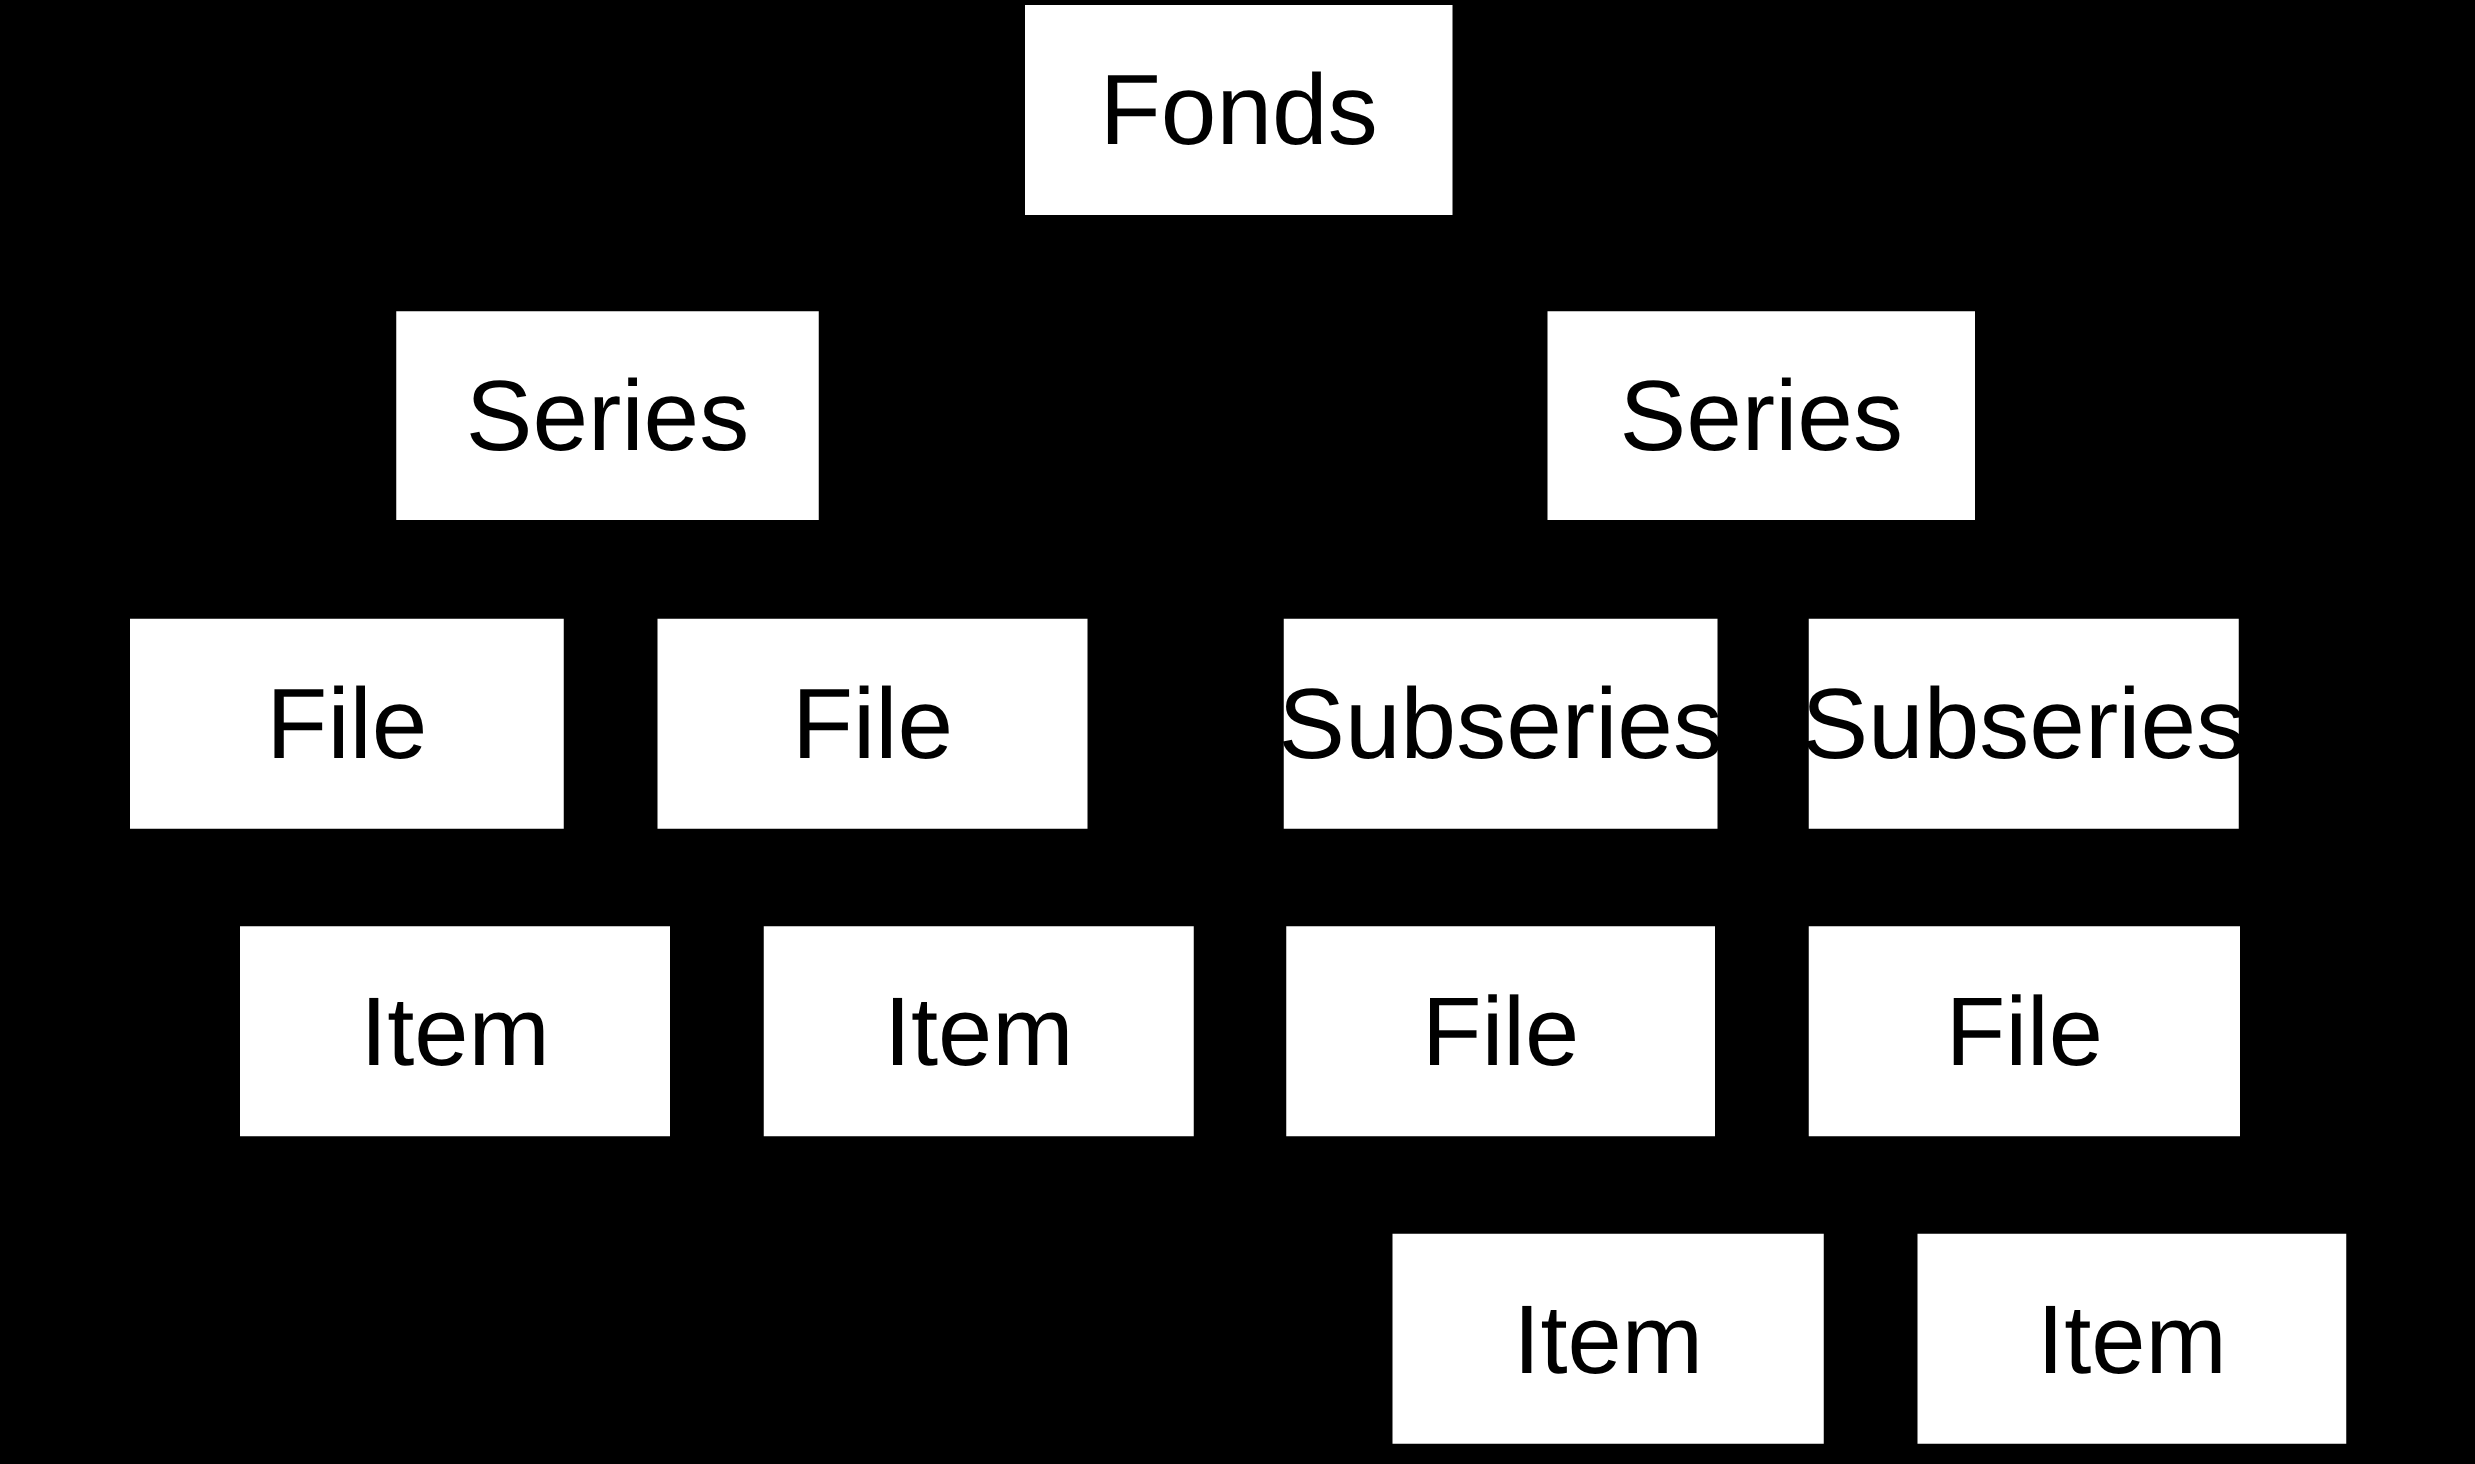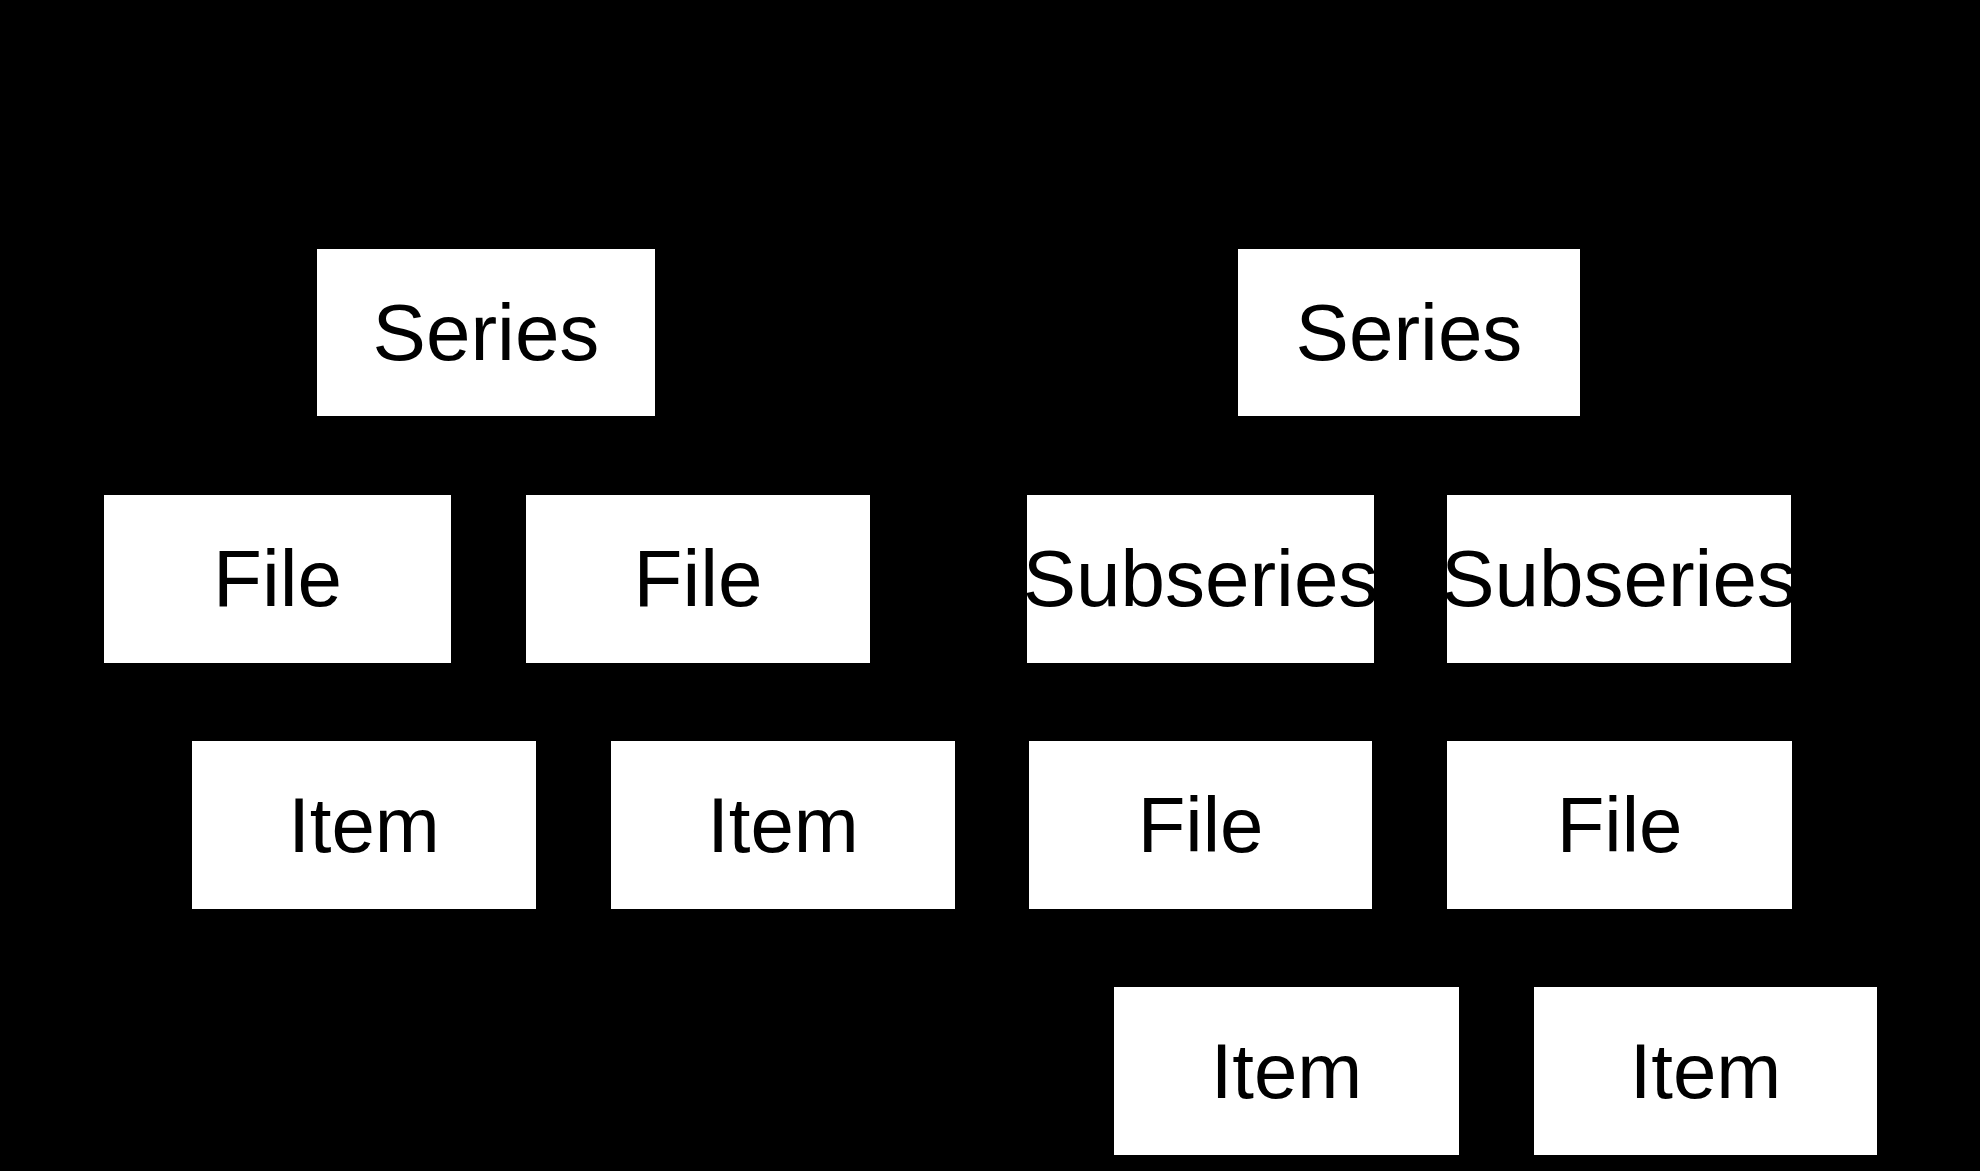--- a/index.html
+++ b/index.html
@@ -50,20 +50,23 @@
   .n-file-4     { left: 1447px; top: 741px;  width: 345px; height: 168px; font-size: 78px; }
   
   .n-item-3     { left: 1114px; top: 987px;  width: 345px; height: 168px; font-size: 78px; }
   .n-item-4     { left: 1534px; top: 987px;  width: 343px; height: 168px; font-size: 78px; }
 </style>
 </head>
 <body>
 
 <div id="canvas">
 
+  <div class="node n-fonds">
+    <span class="node-label">Fonds</span>
+  </div>
 
   <div class="node n-series-1">
     <span class="node-label">Series</span>
   </div>
   <div class="node n-series-2">
     <span class="node-label">Series</span>
   </div>
 
   <div class="node n-file-1">
     <span class="node-label">File</span>

